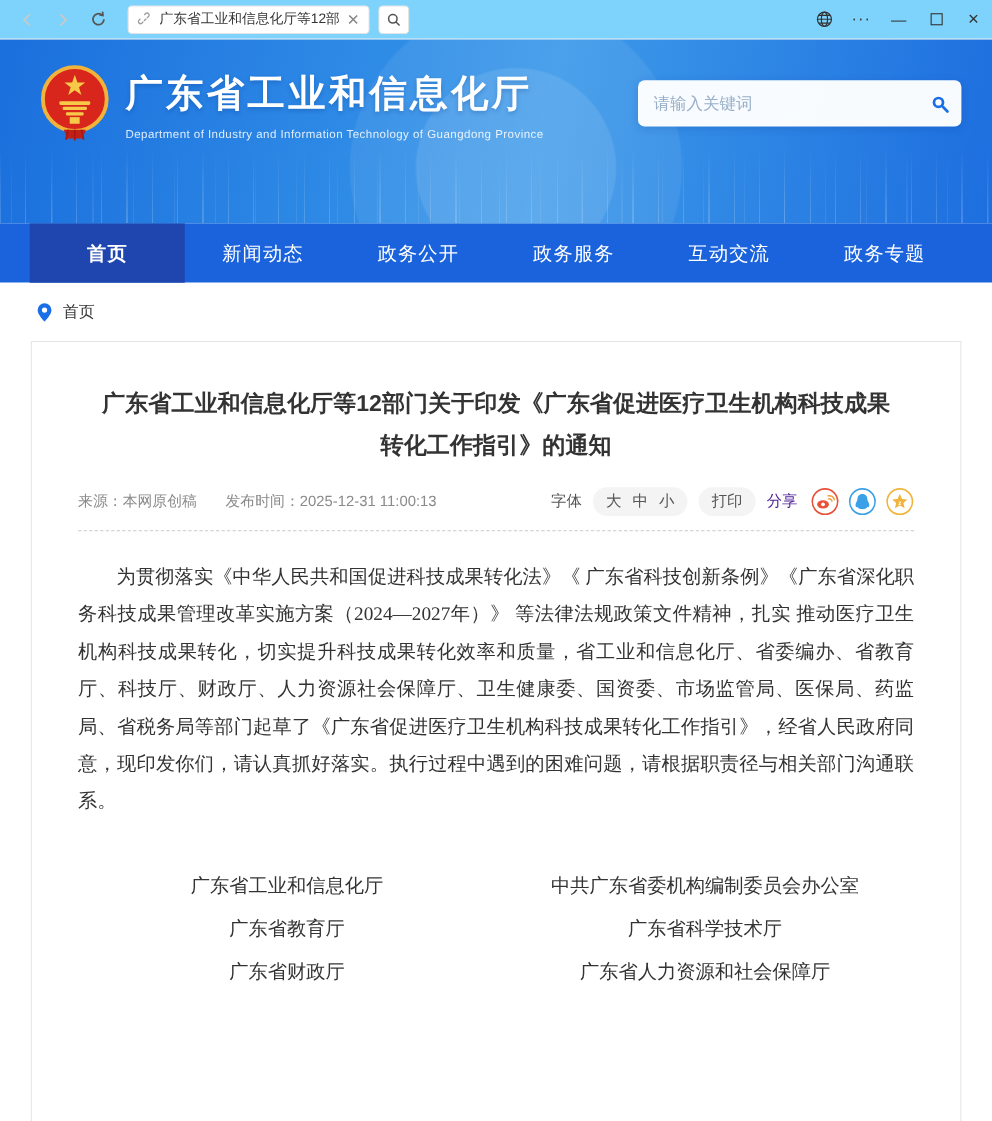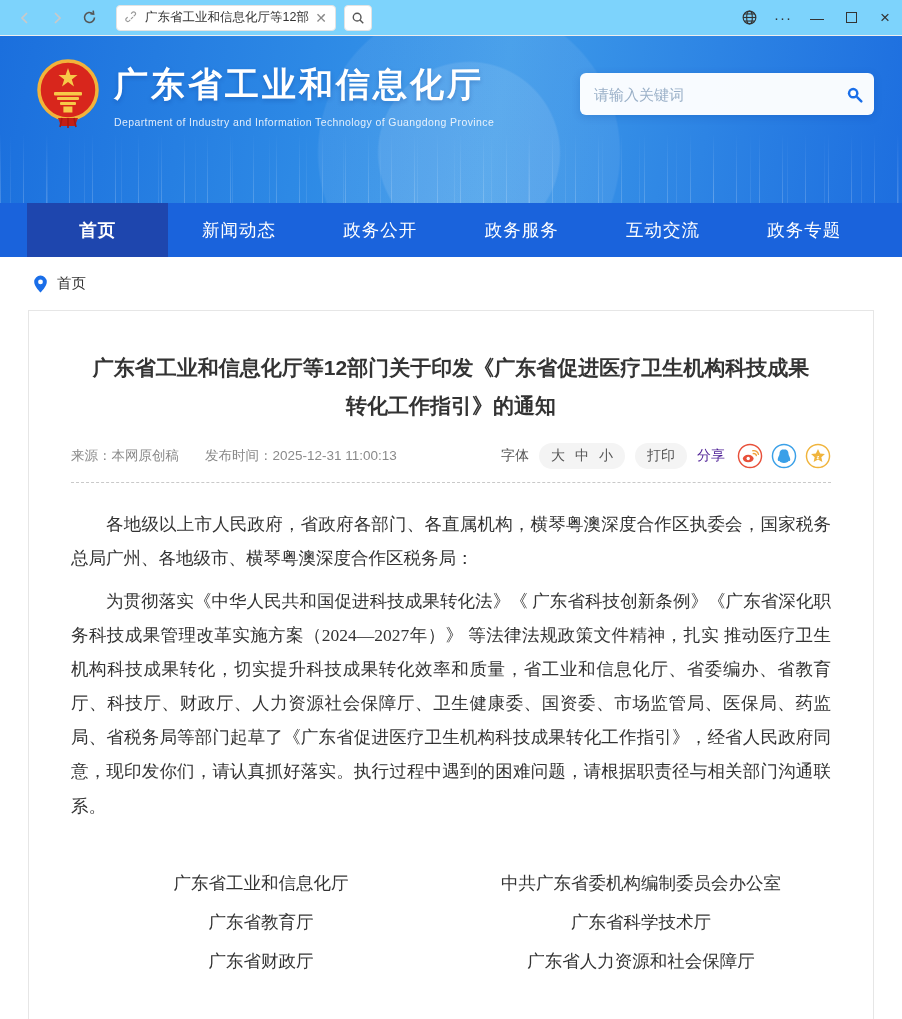--- a/index.html
+++ b/index.html
@@ -225,21 +225,20 @@
         <svg width="26" height="26" viewBox="0 0 32 32">
           <circle cx="16" cy="16" r="14.2" fill="none" stroke="#f0b43c" stroke-width="1.8"></circle>
           <polygon points="16,7.5 18.6,13 24.5,13.6 20.1,17.5 21.4,23.4 16,20.3 10.6,23.4 11.9,17.5 7.5,13.6 13.4,13" fill="#f0b43c"></polygon>
           <text x="16" y="19.4" font-size="7" font-family="Liberation Sans, sans-serif" fill="#fff" text-anchor="middle" font-weight="bold">z</text>
         </svg>
       </span>
     </span>
   </div>
 
   <div class="doc-body">
-    <p>各地级以上市人民政府，省政府各部门、各直属机构，横琴粤澳深度合作区执委会，国家税务总局广州、各地级市、横琴粤澳深度合作区税务局：</p>
     <p>为贯彻落实《中华人民共和国促进科技成果转化法》《 广东省科技创新条例》《广东省深化职务科技成果管理改革实施方案（2024—2027年）》 等法律法规政策文件精神，扎实 推动医疗卫生机构科技成果转化，切实提升科技成果转化效率和质量，省工业和信息化厅、省委编办、省教育厅、科技厅、财政厅、人力资源社会保障厅、卫生健康委、国资委、市场监管局、医保局、药监局、省税务局等部门起草了《广东省促进医疗卫生机构科技成果转化工作指引》，经省人民政府同意，现印发你们，请认真抓好落实。执行过程中遇到的困难问题，请根据职责径与相关部门沟通联系。</p>
   </div>
 
   <div class="signatures">
     <div class="sig-row">
       <div class="sig-cell">广东省工业和信息化厅</div>
       <div class="sig-cell">中共广东省委机构编制委员会办公室</div>
     </div>
     <div class="sig-row">
       <div class="sig-cell">广东省教育厅</div>

